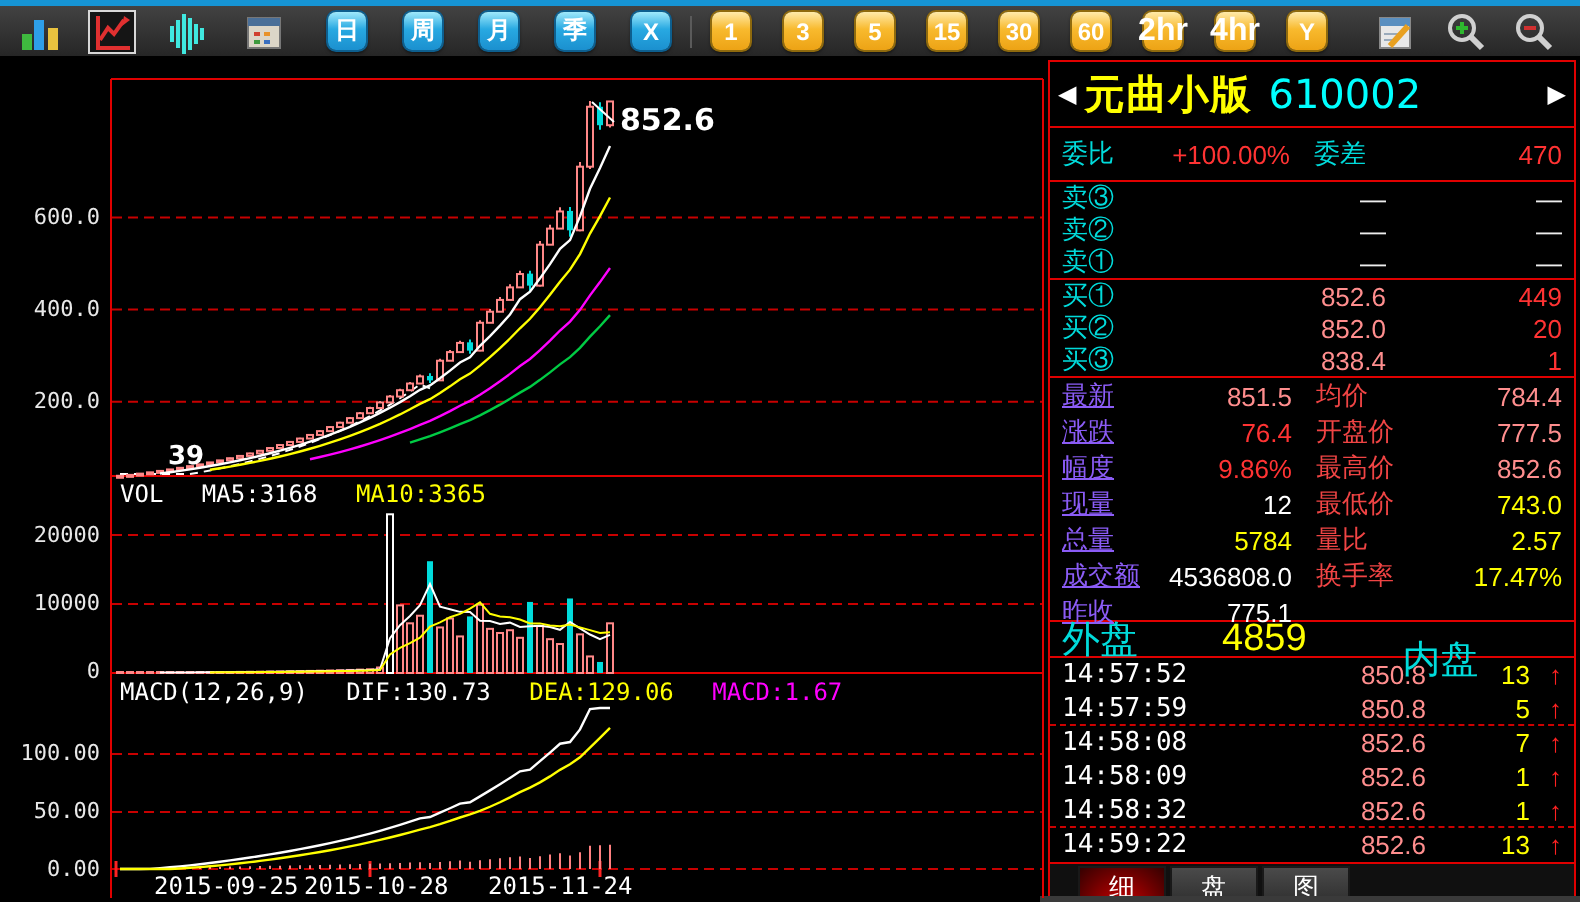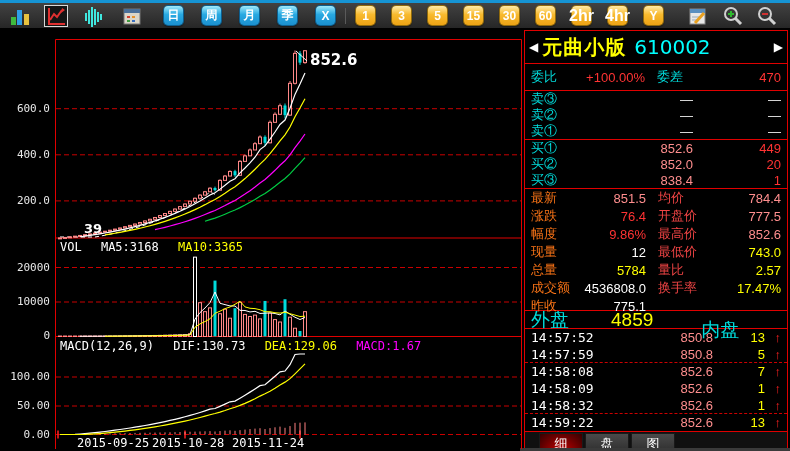--- a/index.html
+++ b/index.html
@@ -47,21 +47,21 @@
   .p-weibi .v2{flex:1;text-align:right;}
   .p-sells,.p-buys{height:48px;flex:none;border-bottom:1px solid #e00000;
                    display:flex;flex-direction:column;justify-content:space-around;}
   .orow{display:flex;align-items:center;font-size:13px;padding:0 6px;height:16px;}
   .orow .lab{color:#00dbdb;width:44px;flex:none;}
   .orow .price{flex:1;text-align:right;}
   .orow .vol{width:88px;flex:none;text-align:right;}
   .p-quotes{height:121px;flex:none;border-bottom:1px solid #e00000;
             display:flex;flex-direction:column;justify-content:space-around;}
   .qrow{display:flex;align-items:center;font-size:13px;padding:0 6px;}
-  .qrow .l1{color:#f97316;width:50px;flex:none;}
+  .qrow .l1{color:#8b5cf6;width:50px;flex:none;text-decoration:underline;}
   .qrow .v1{flex:1;text-align:right;}
   .qrow .l2{width:58px;padding-left:12px;flex:none;color:#ef4444;}
   .qrow .v2{flex:1;text-align:right;}
   .p-inout{height:17px;flex:none;border-bottom:1px solid #e00000;display:flex;
            align-items:center;font-size:19px;padding:0 6px;gap:36px;}
   .p-inout .lab{color:#00dbdb;width:44px;flex:none;}
   .p-inout .v1{flex:1;text-align:right;color:#ffff00;}
   .p-inout .lab2{width:54px;padding-left:12px;flex:none;color:#00dbdb;margin-top:20px;}
   .p-inout .v2{flex:1;text-align:right;color:#ffff00;}
   .p-ticks{flex:1;border-bottom:1px solid #e00000;display:flex;flex-direction:column;}
@@ -194,21 +194,21 @@
       <div class="axis-label" style="top: 295px;">10000</div>
       <div class="axis-label" style="top: 329px;">0</div>
       <div class="axis-label" style="top: 370px;">100.00</div>
       <div class="axis-label" style="top: 399px;">50.00</div>
       <div class="axis-label" style="top: 428px;">0.00</div>
     </div>
 
   <div>
     <span class="date-label" style="left:77px;top:436px">2015-09-25</span>
     <span class="date-label" style="left:152px;top:436px">2015-10-28</span>
-    <span class="date-label" style="left:232px;top:436px">2015-11-24</span>
+    <span class="date-label" style="left:244px;top:436px">2015-11-24</span>
   </div>
 
   <div class="peak-label" style="left:310px;top:51px">852.6</div>
   <div class="low-label" style="left:84px;top:221px">39</div>
 
   <svg id="chart-canvas" class="chart" width="524" height="423">
       <line x1="55.5" y1="11.5" x2="55.5" y2="421" stroke="#e00000" stroke-width="1"></line>
       <line x1="521.5" y1="11.5" x2="521.5" y2="421" stroke="#e00000" stroke-width="1"></line>
       <line x1="55.5" y1="11.5" x2="521.5" y2="11.5" stroke="#e00000" stroke-width="1"></line>
       <line x1="55.5" y1="210" x2="521.5" y2="210" stroke="#e00000" stroke-width="1"></line>

